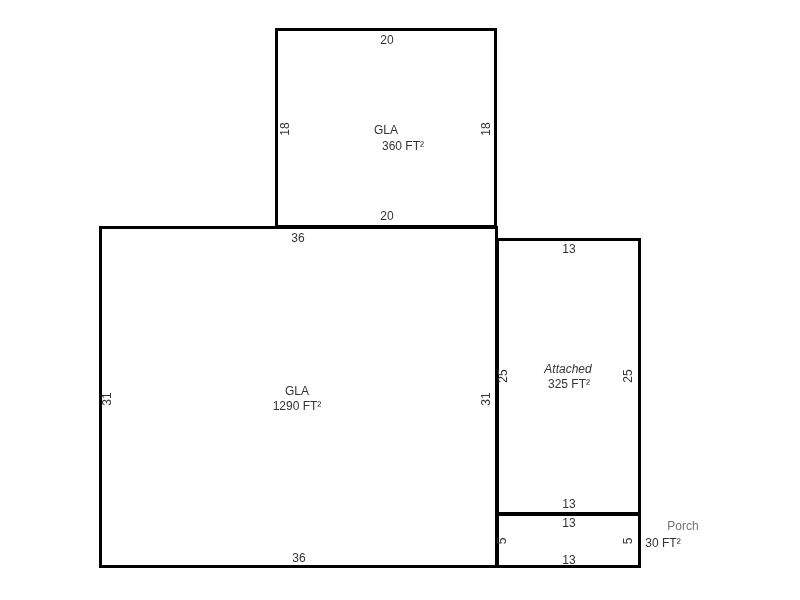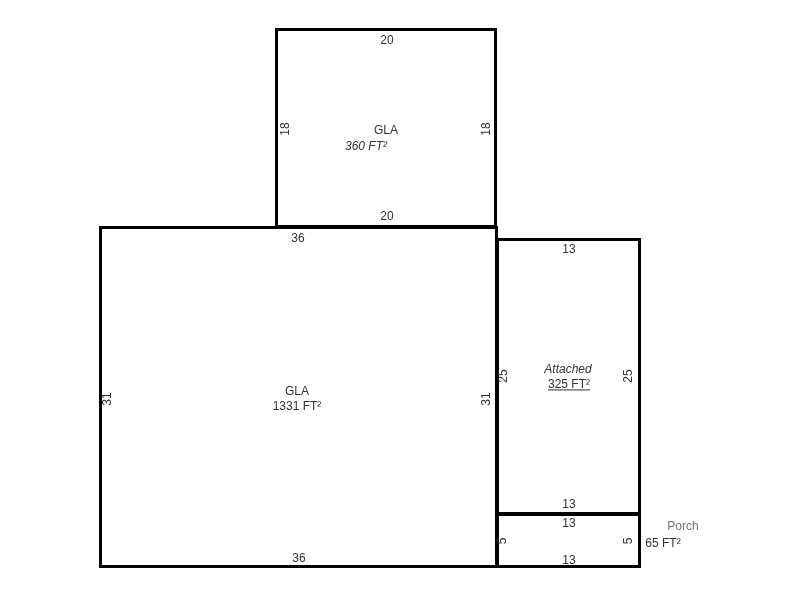--- a/index.html
+++ b/index.html
@@ -32,39 +32,39 @@
   .lbl.vert {
     transform: translate(-50%, -50%) rotate(-90deg);
   }
 </style>
 </head>
 <body>
 
 <div class="stage" style="background: rgb(255, 255, 255);">
     <div class="room" style="left: 275px; top: 28px; width: 222px; height: 200px; border-color: rgb(0, 0, 0);"></div>
     <div class="lbl" style="left: 386px; top: 131px; color: rgb(51, 51, 51);">GLA</div>
-    <div class="lbl" style="left: 366px; top: 147px; color: rgb(51, 51, 51); font-style: italic;">360 FT²</div>
+    <div class="lbl" style="left: 403px; top: 147px; color: rgb(51, 51, 51);">360 FT²</div>
     <div class="lbl" style="left: 387px; top: 41px; color: rgb(51, 51, 51);">20</div>
     <div class="lbl vert" style="left: 286px; top: 129px; color: rgb(51, 51, 51);">18</div>
     <div class="lbl vert" style="left: 487px; top: 129px; color: rgb(51, 51, 51);">18</div>
     <div class="lbl" style="left: 387px; top: 217px; color: rgb(51, 51, 51);">20</div>
     <div class="room" style="left: 99px; top: 226px; width: 399px; height: 342px; border-color: rgb(0, 0, 0);"></div>
     <div class="lbl" style="left: 297px; top: 392px; color: rgb(51, 51, 51);">GLA</div>
-    <div class="lbl" style="left: 297px; top: 407px; color: rgb(51, 51, 51);">1331 FT²</div>
+    <div class="lbl" style="left: 297px; top: 407px; color: rgb(51, 51, 51);">1290 FT²</div>
     <div class="lbl" style="left: 298px; top: 239px; color: rgb(51, 51, 51);">36</div>
     <div class="lbl vert" style="left: 108px; top: 399px; color: rgb(51, 51, 51);">31</div>
     <div class="lbl vert" style="left: 487px; top: 399px; color: rgb(51, 51, 51);">31</div>
     <div class="lbl" style="left: 299px; top: 559px; color: rgb(51, 51, 51);">36</div>
     <div class="room" style="left: 496px; top: 238px; width: 145px; height: 277px; border-color: rgb(0, 0, 0);"></div>
     <div class="lbl" style="left: 568px; top: 370px; color: rgb(51, 51, 51); font-style: italic;">Attached</div>
-    <div class="lbl" style="left: 569px; top: 385px; color: rgb(51, 51, 51); text-decoration: underline;">325 FT²</div>
+    <div class="lbl" style="left: 569px; top: 385px; color: rgb(51, 51, 51);">325 FT²</div>
     <div class="lbl" style="left: 569px; top: 250px; color: rgb(51, 51, 51);">13</div>
     <div class="lbl vert" style="left: 504px; top: 376px; color: rgb(51, 51, 51);">25</div>
     <div class="lbl vert" style="left: 629px; top: 376px; color: rgb(51, 51, 51);">25</div>
     <div class="lbl" style="left: 569px; top: 505px; color: rgb(51, 51, 51);">13</div>
     <div class="room" style="left: 496px; top: 513px; width: 145px; height: 55px; border-color: rgb(0, 0, 0);"></div>
     <div class="lbl" style="left: 683px; top: 527px; color: #737373;">Porch</div>
-    <div class="lbl" style="left: 663px; top: 544px; color: rgb(51, 51, 51);">65 FT²</div>
+    <div class="lbl" style="left: 663px; top: 544px; color: rgb(51, 51, 51);">30 FT²</div>
     <div class="lbl" style="left: 569px; top: 524px; color: rgb(51, 51, 51);">13</div>
     <div class="lbl vert" style="left: 503px; top: 541px; color: rgb(51, 51, 51);">5</div>
     <div class="lbl vert" style="left: 629px; top: 541px; color: rgb(51, 51, 51);">5</div>
     <div class="lbl" style="left: 569px; top: 561px; color: rgb(51, 51, 51);">13</div>
   </div>
 
 </body></html>

